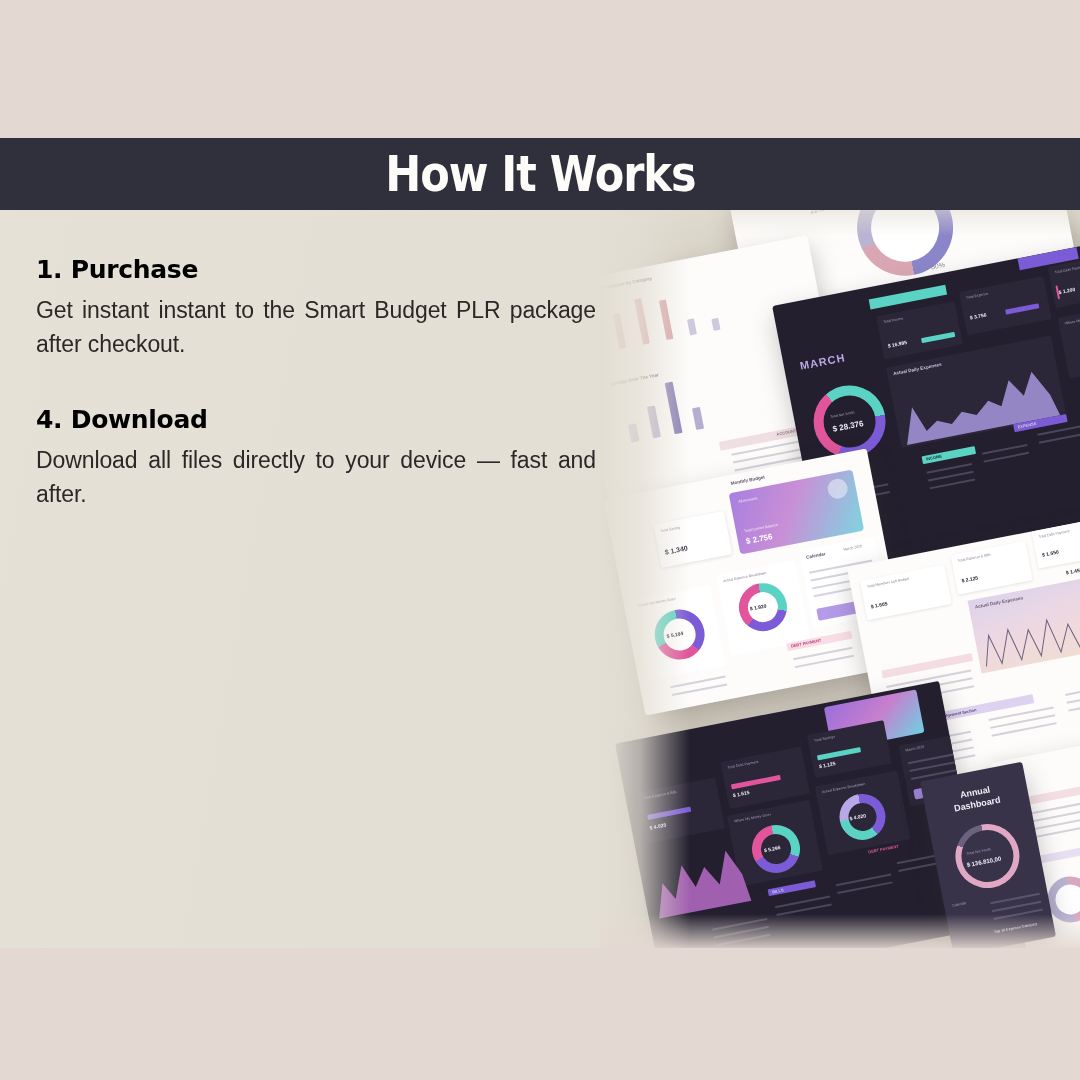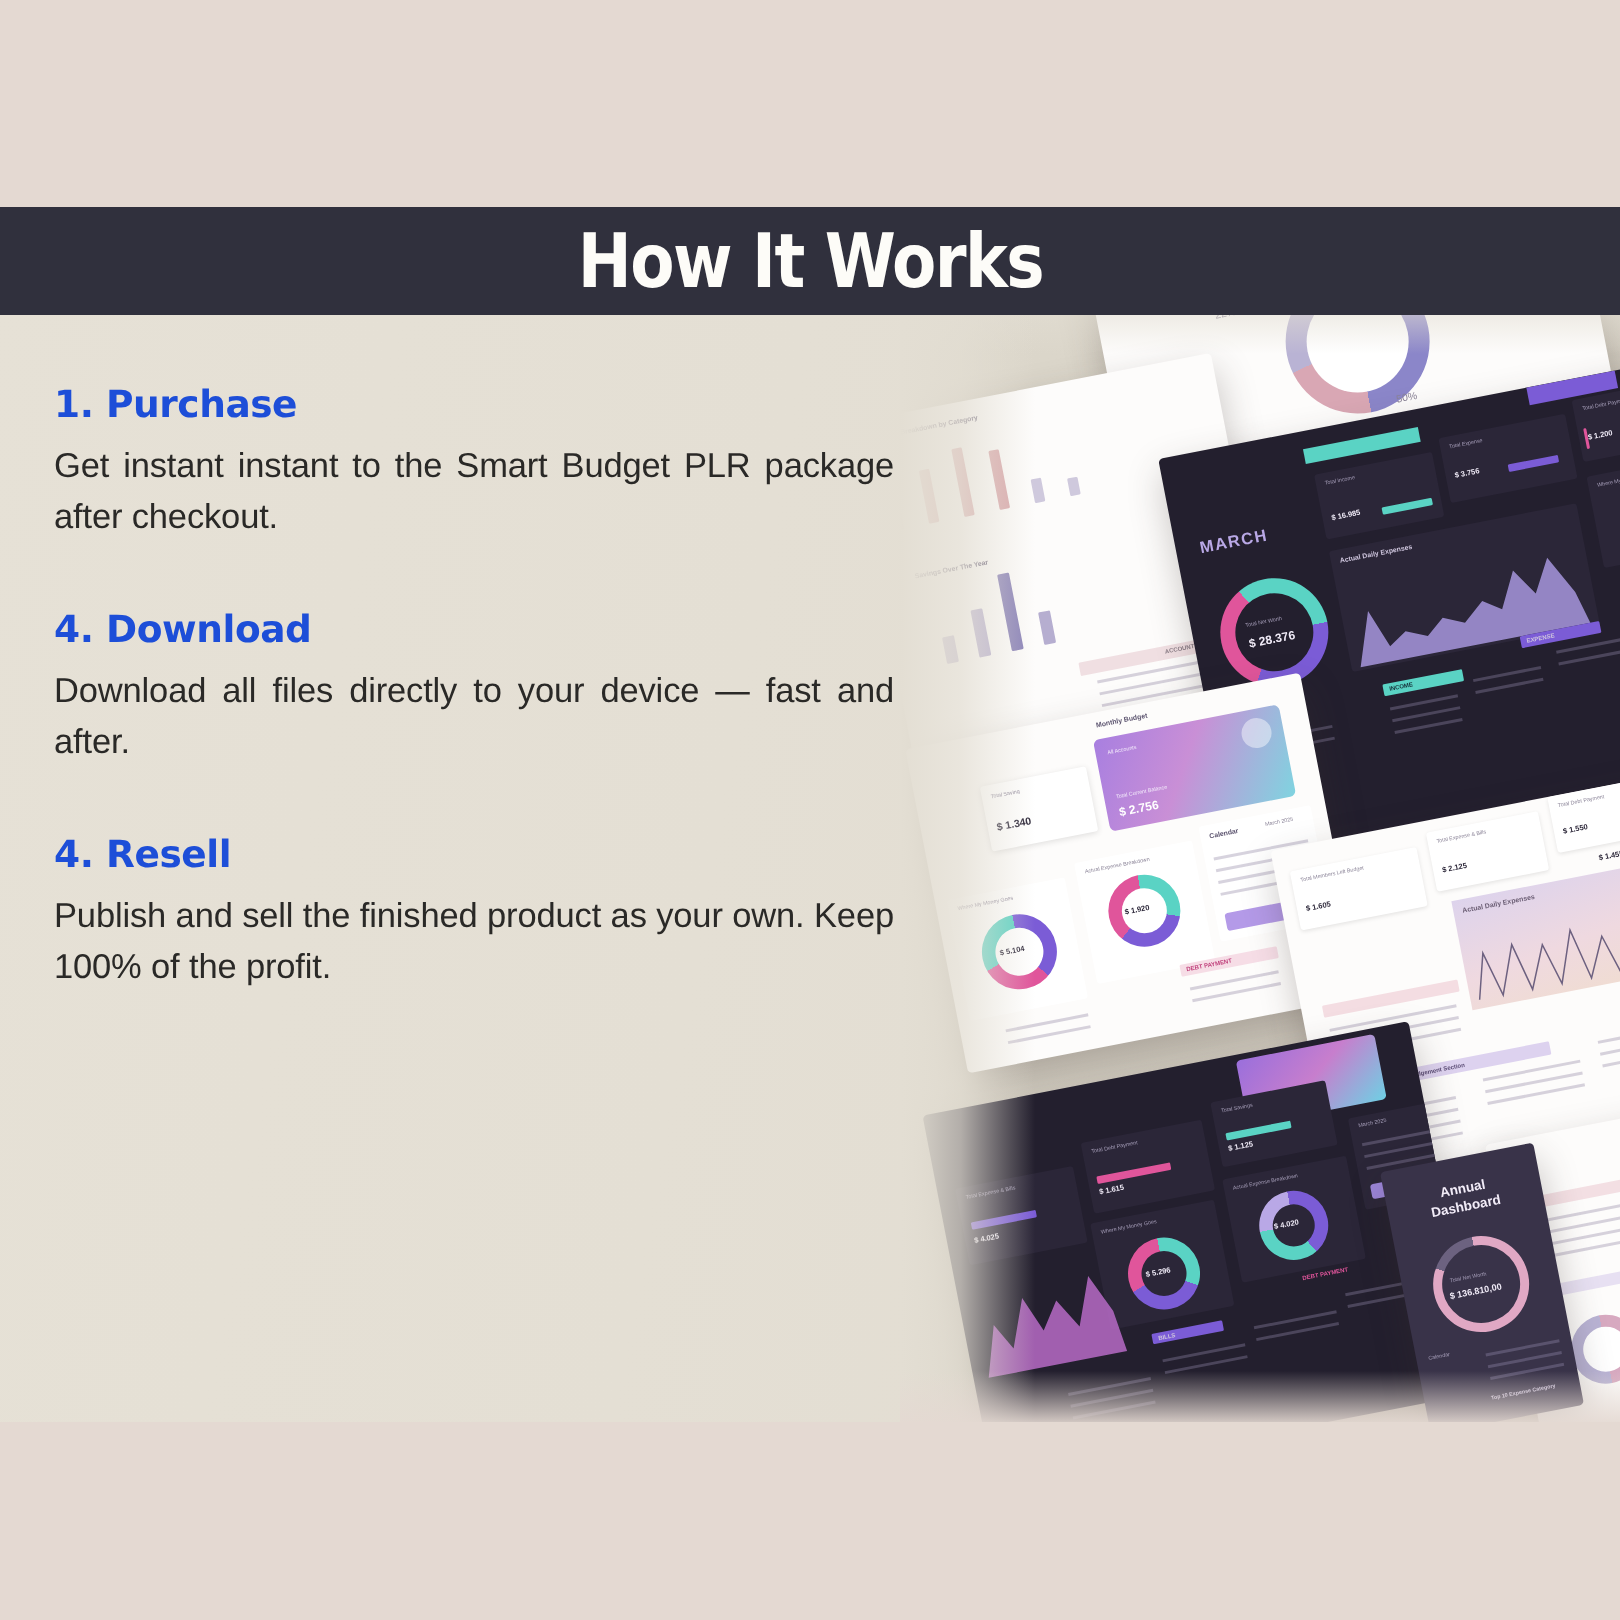--- a/index.html
+++ b/index.html
@@ -24,21 +24,21 @@
     color:#fdfcf8;font-size:50px;font-weight:700;letter-spacing:-1.2px;
     font-family:"DejaVu Sans", sans-serif;
     transform:scaleX(.86);transform-origin:center;white-space:nowrap;
   }
 
   
   .steps{position:absolute;left:36px;top:255px;width:560px;z-index:5;}
   .step{margin-bottom:44px;}
   .step:last-child{margin-bottom:0;}
   .step-title{
-    font-size:25px;font-weight:700;color:#1d4ed8;letter-spacing:-.3px;
+    font-size:25px;font-weight:700;color:#000000;letter-spacing:-.3px;
     font-family:"DejaVu Sans", sans-serif;margin:0 0 9px 0;
   }
   .step-body{
     font-size:23px;line-height:1.48;color:#2a2927;text-align:justify;
     letter-spacing:-.1px;margin:0;
   }
 
   
   .photo{position:absolute;left:600px;top:210px;width:480px;height:738px;overflow:hidden;z-index:4;}
   .photo-bg{position:absolute;inset:0;
@@ -370,19 +370,15 @@
 
   <div class="steps">
     <div class="step">
       <div class="step-title">1. Purchase</div>
       <div class="step-body">Get instant instant to the Smart Budget PLR package after checkout.</div>
     </div>
     <div class="step">
       <div class="step-title">4. Download</div>
       <div class="step-body">Download all files directly to your device — fast and after.</div>
     </div>
-    <div class="step">
-      <div class="step-title">4. Resell</div>
-      <div class="step-body">Publish and sell the finished product as your own. Keep 100% of the profit.</div>
-    </div>
   </div>
 
 </div>
 
 </body></html>

